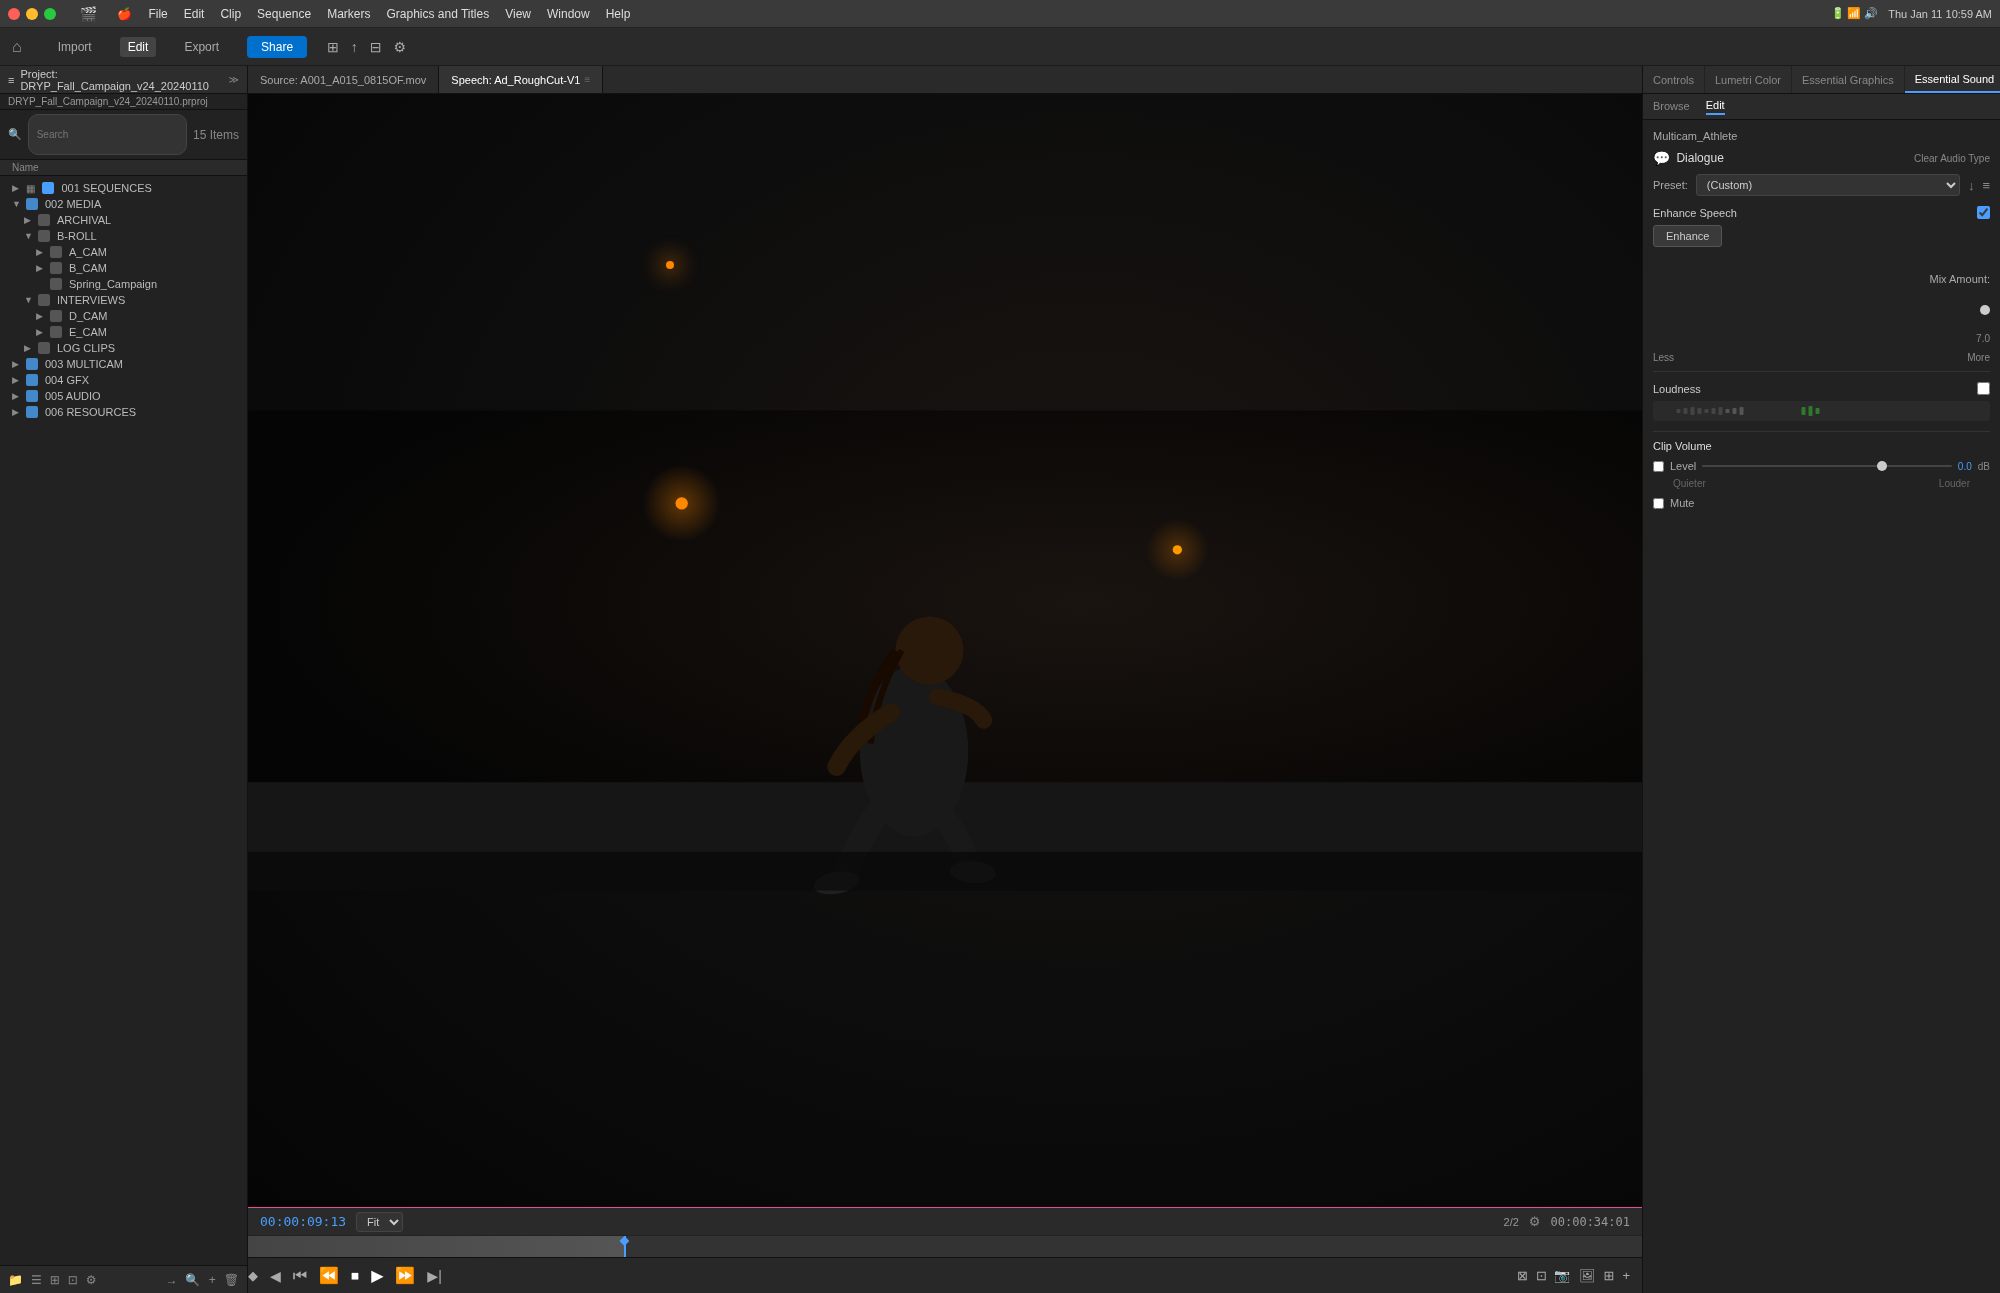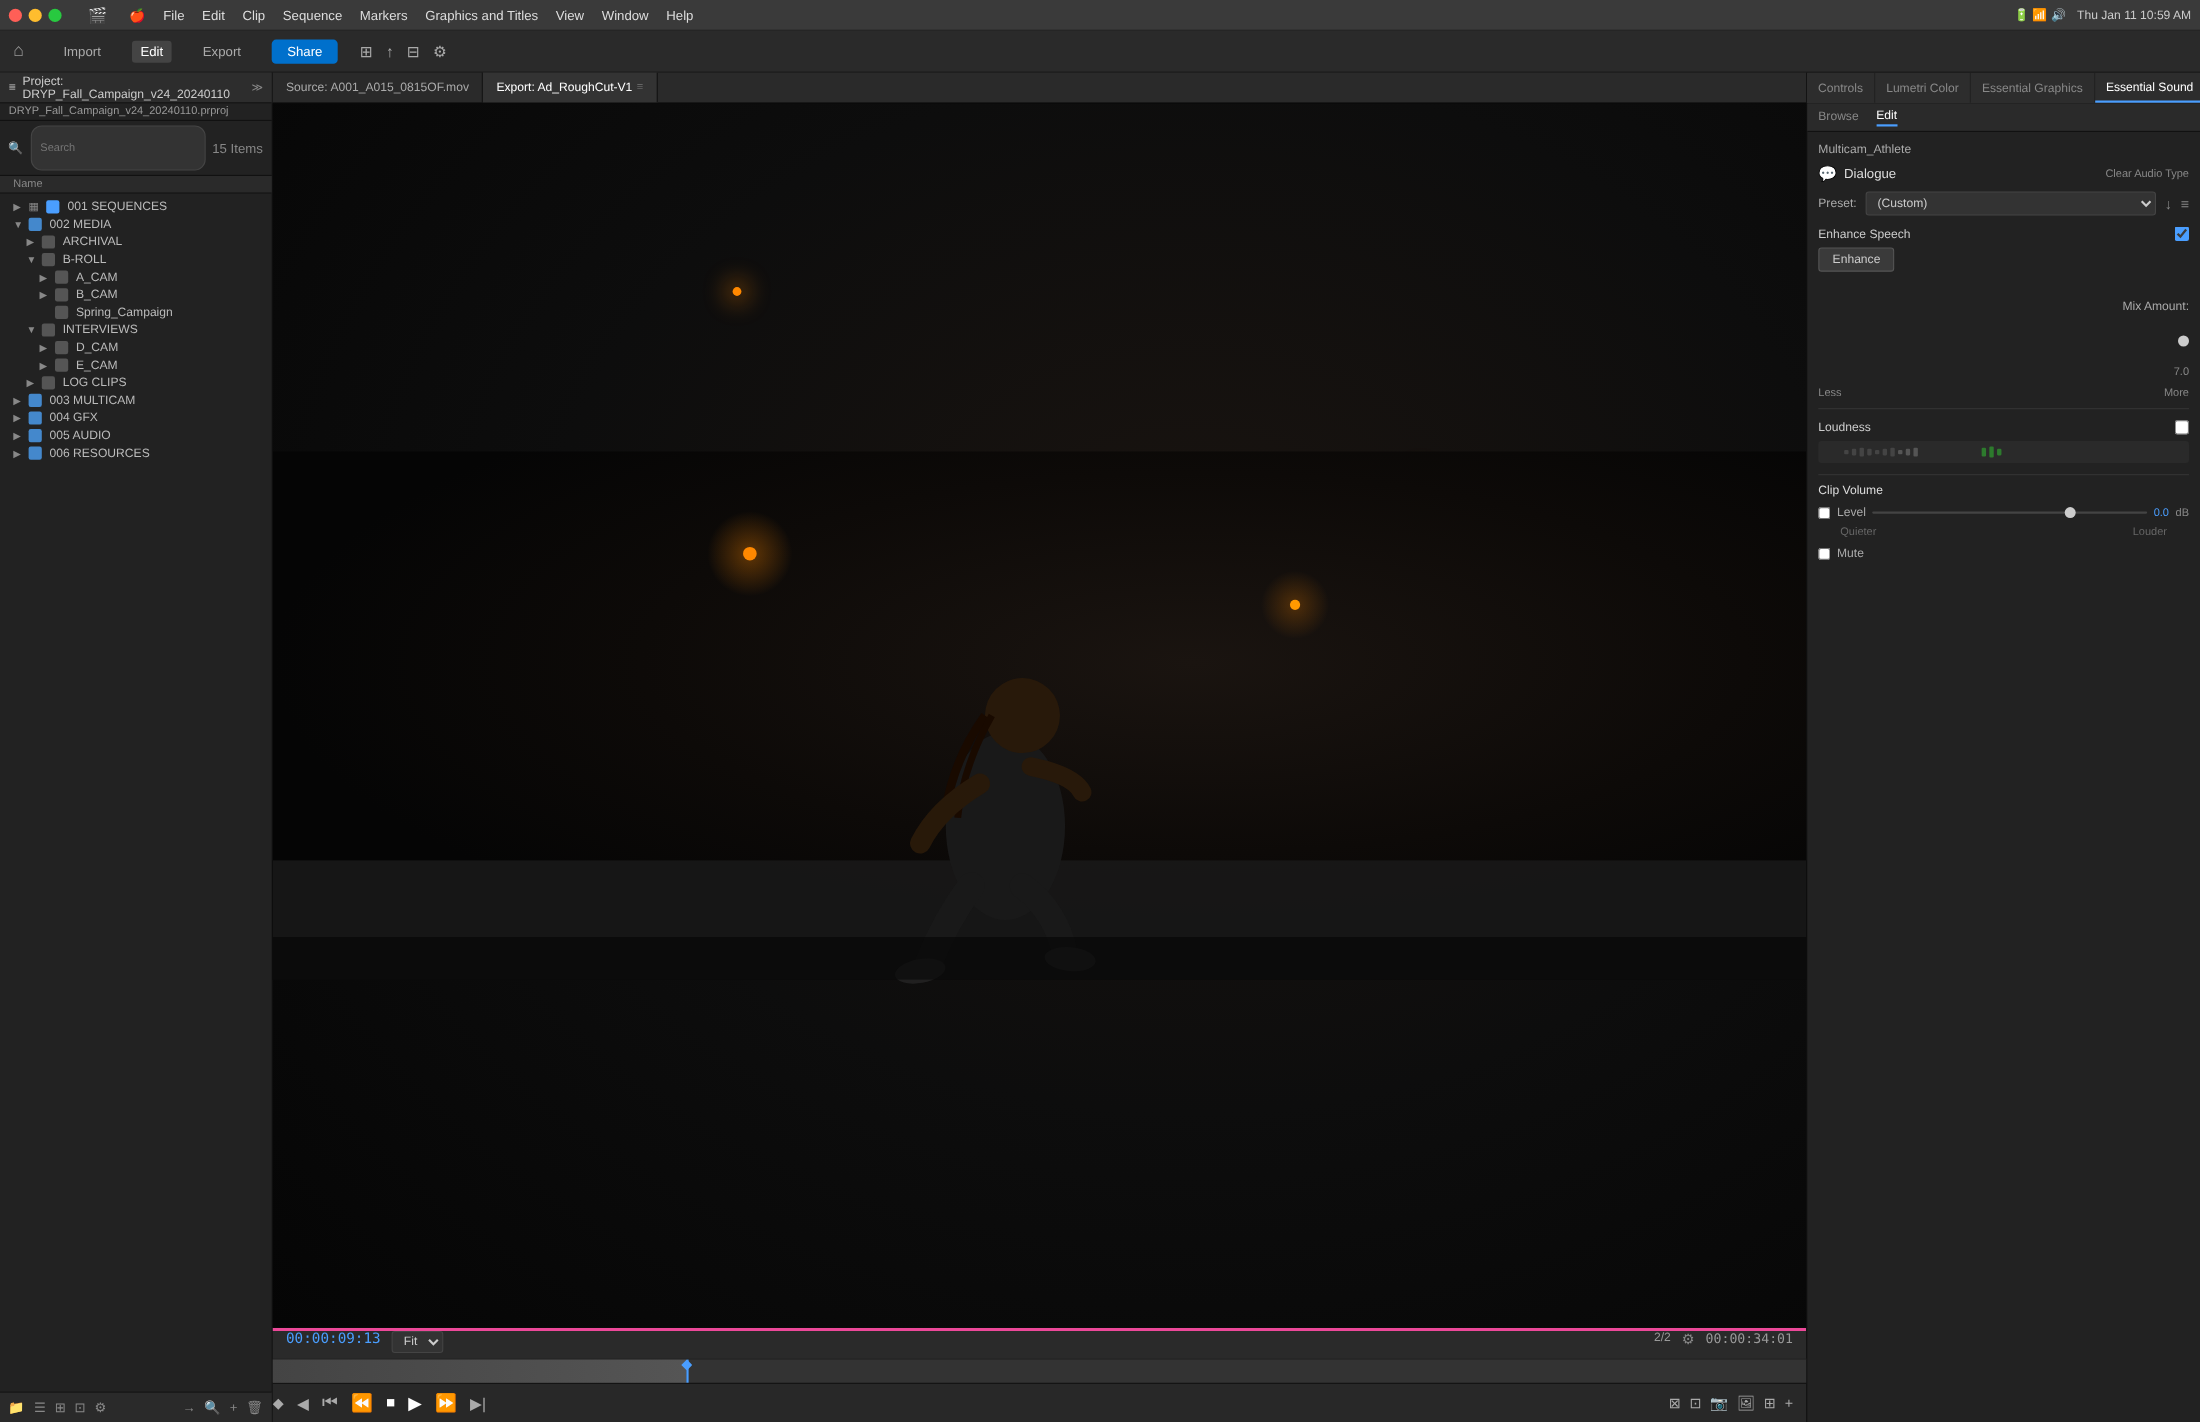--- a/index.html
+++ b/index.html
@@ -626,21 +626,21 @@
     </div>
   </div>
 
   <div class="center-panel">
 
     <div class="monitor-tabs">
       <div class="monitor-tab">
         <span>Source: A001_A015_0815OF.mov</span>
       </div>
       <div class="monitor-tab active">
-        <span>Export: Ad_RoughCut-V1</span>
+        <span>Speech: Ad_RoughCut-V1</span>
         <span style="color:#666;font-size:10px;">≡</span>
       </div>
     </div>
 
     <div class="video-preview" style="height: 310px;">
       <div class="video-content">
         <div class="athlete-bg"></div>
         <div class="light-left"></div>
         <div class="light-right"></div>
 
@@ -683,21 +683,21 @@
 
             <ellipse cx="0" cy="205" rx="15" ry="7" fill="#222" transform="rotate(-10, 0, 205)"></ellipse>
             <ellipse cx="88" cy="198" rx="15" ry="7" fill="#222" transform="rotate(5, 88, 198)"></ellipse>
           </g>
 
           <rect x="0" y="285" width="900" height="25" fill="rgba(0,0,0,0.5)"></rect>
         </svg>
       </div>
     </div>
 
-    <div class="monitor-controls" style="height:28px;background:#2a2a2a;display:flex;align-items:flex-start;padding:0 12px;gap:10px;border-top:3px solid #ec4899;">
+    <div class="monitor-controls" style="height:28px;background:#2a2a2a;display:flex;align-items:center;padding:0 12px;gap:10px;border-top:1px solid #ec4899;">
       <span class="timecode">00:00:09:13</span>
       <select class="fit-dropdown">
         <option>Fit</option>
       </select>
       <div class="spacer"></div>
       <span class="page-indicator">2/2</span>
       <span style="color:#888;font-size:13px;">⚙</span>
       <span class="tc-right">00:00:34:01</span>
     </div>
 

